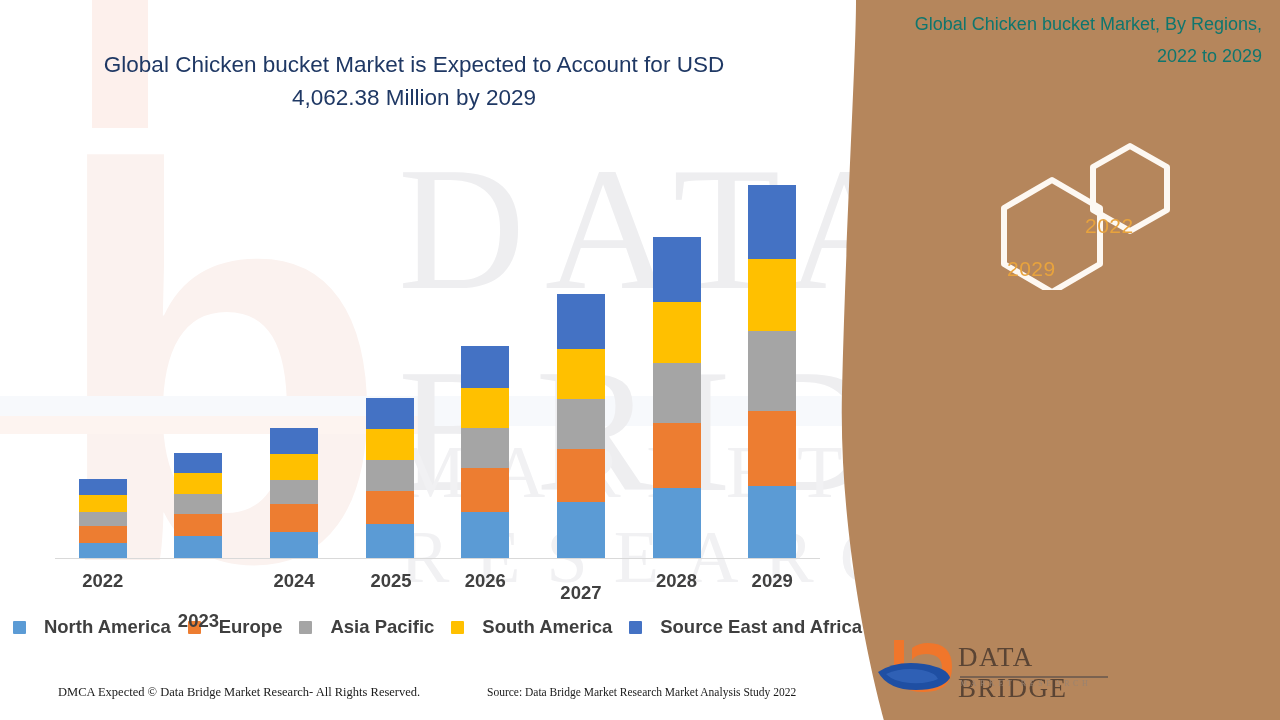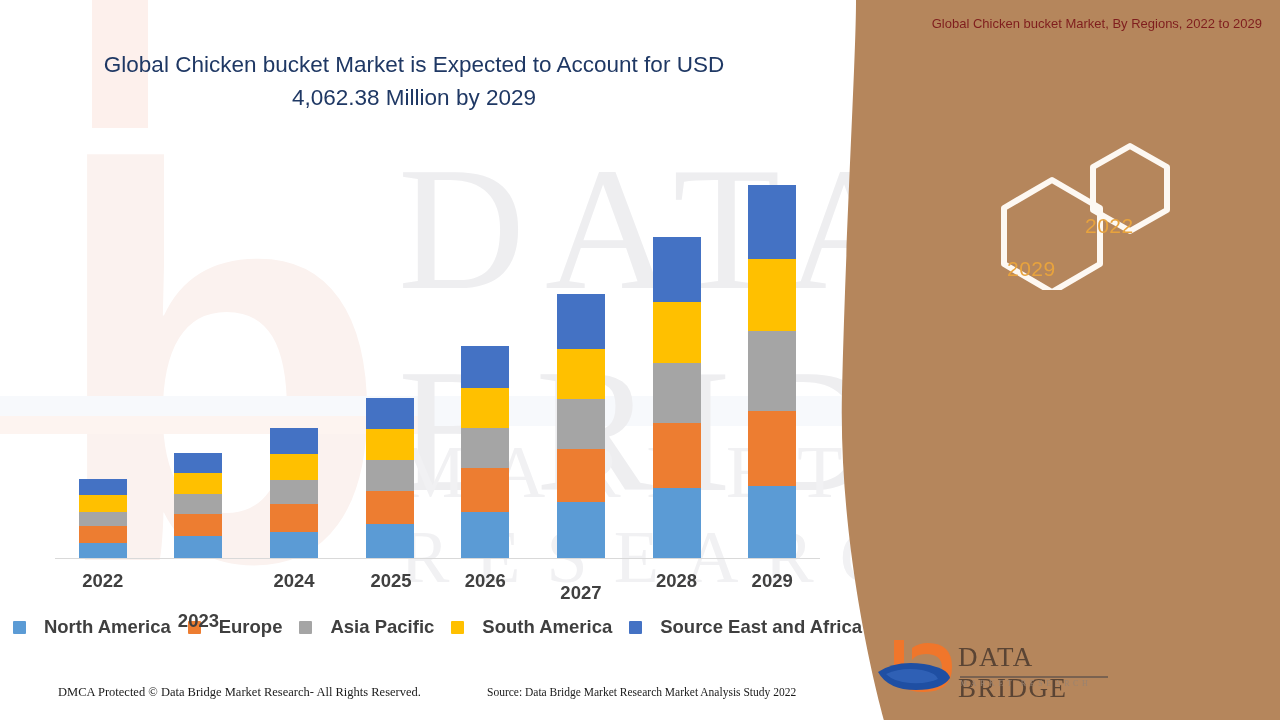--- a/index.html
+++ b/index.html
@@ -187,23 +187,23 @@
     pointer-events: none;
   }
   #right-panel svg { display: block; }
 
   #panel-title {
     position: absolute;
     left: 890px;
     top: 8px;
     width: 372px;
     text-align: right;
-    font-size: 13px;
+    font-size: 18px;
     line-height: 32px;
-    color: #7f1d1d;
+    color: #0f766e;
     font-weight: 400;
   }
 
   #hexes {
     position: absolute;
     left: 975px;
     top: 140px;
     width: 215px;
     height: 150px;
   }
@@ -353,21 +353,21 @@
       <div class="legend-item">
         <span class="legend-swatch" style="background: rgb(255, 192, 0);"></span>
         <span class="legend-label">South America</span>
       </div>
       <div class="legend-item">
         <span class="legend-swatch" style="background: rgb(68, 114, 196);"></span>
         <span class="legend-label">Source East and Africa</span>
       </div>
     </div>
 
-  <div id="footer-left">DMCA Protected © Data Bridge Market Research- All Rights Reserved.</div>
+  <div id="footer-left">DMCA Expected © Data Bridge Market Research- All Rights Reserved.</div>
   <div id="footer-right">Source: Data Bridge Market Research Market Analysis Study 2022</div>
 
   <div id="right-panel">
     <svg width="1280" height="720" viewBox="0 0 1280 720" xmlns="http://www.w3.org/2000/svg">
       <path id="panel-shape" d="M 856 0 L 1280 0 L 1280 720 L 884 720 C 884 720 838 560 842 392 C 846 224 856 60 856 0 Z" fill="#b5865c"></path>
     </svg>
   </div>
 
   <div id="panel-title">Global Chicken bucket Market, By Regions, 2022 to 2029</div>
 

